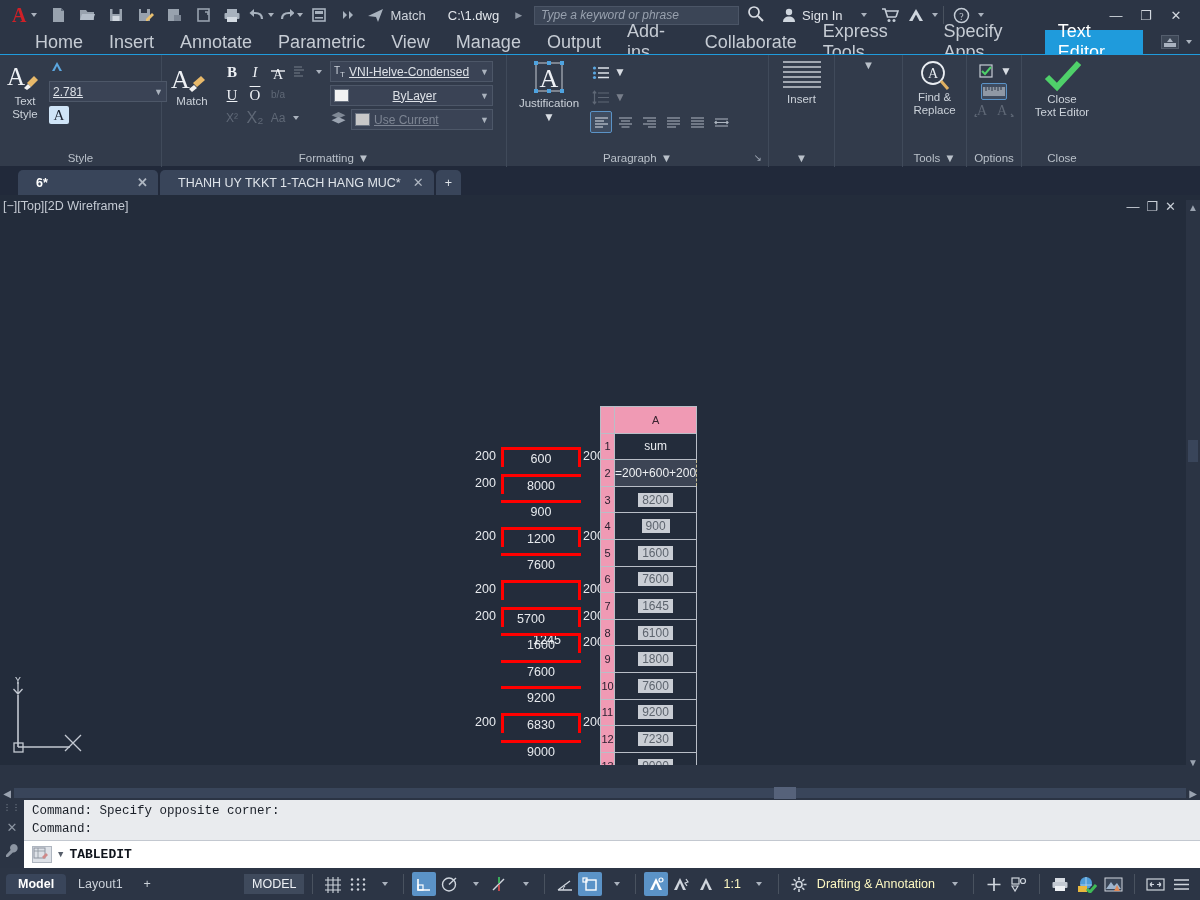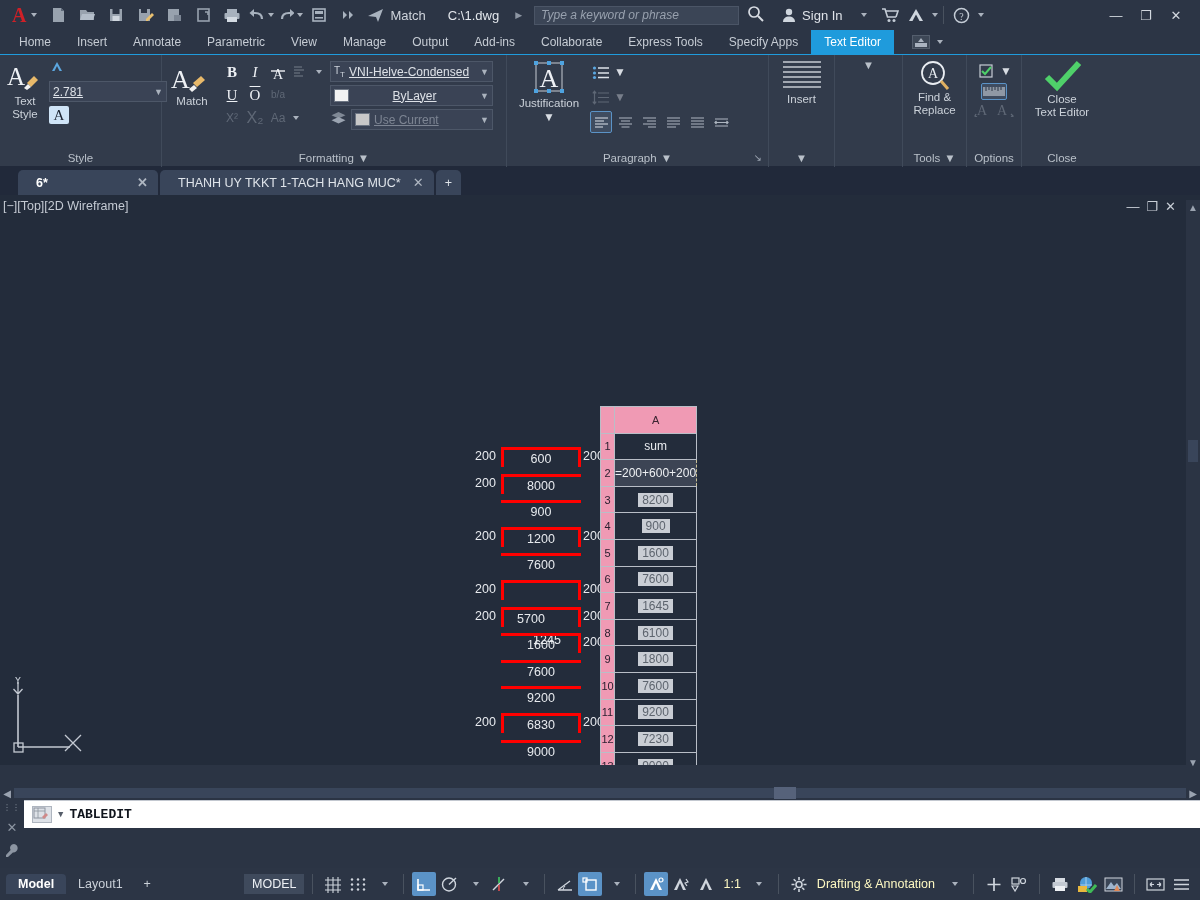--- a/index.html
+++ b/index.html
@@ -33,21 +33,21 @@
     padding:0 6px; line-height:17px;
   }
   .searchicon { margin-left:8px; }
   .signin { display:flex;align-items:center;gap:6px;margin-left:18px;color:#dfe3e9;font-size:13px;}
   .tb-right { margin-left:auto; display:flex;align-items:center;gap:2px; padding-right:4px;}
   .winbtn { width:28px;height:26px;display:flex;align-items:center;justify-content:center;color:#d3d8df;font-size:13px;cursor:pointer;}
 
   
   .ribbon-tabs {
     height:24px; background:#2c3545; display:flex; align-items:stretch;
-    padding-left:6px; font-size:12px;
+    padding-left:22px; font-size:18px;
   }
   .rtab { padding:0 13px; display:flex;align-items:center; color:#c6ccd4; cursor:pointer;}
   .rtab.active { background:#1f9bdc; color:#fff; }
   .rtab-end { margin-left:10px; display:flex;align-items:center;gap:4px; padding:0 8px;}
   .minibox { width:18px;height:14px;background:#3d4756;border:1px solid #545e6d;display:flex;align-items:center;justify-content:center;}
 
   
   .ribbon {
     height:112px; background:#323b4b; display:flex; border-top:1px solid #1f9bdc;
     position:relative;
@@ -743,20 +743,24 @@
     <div class="cmdgrip">
       <span style="font-size:8px;letter-spacing:1px">⋮⋮</span>
       <span style="font-size:13px">✕</span>
       <span>
         <svg width="14" height="15">
             <path d="M9 1a4 4 0 0 0-3.4 6.1L1 12v2h2l4.9-4.6A4 4 0 1 0 9 1z" fill="#8c95a2"></path>
           </svg>
       </span>
     </div>
     <div class="cmdmain">
+      <div class="cmdhist">
+        <div>Command: Specify opposite corner:</div>
+        <div>Command:</div>
+      </div>
       <div class="cmdinput">
         <span class="cmdbadge">
           <svg width="18" height="15">
               <rect x="1" y="1" width="11" height="10" fill="none" stroke="#8d94a0" stroke-width="1"></rect>
               <path d="M1 4h11M5 1v10" stroke="#8d94a0" stroke-width="0.8"></path>
               <path d="M9 10l4-4 2 2-4 4z" fill="#d08a8a"></path>
             </svg>
         </span>
         <span style="color:#555d69;font-size:9px">▼</span>
         <span>TABLEDIT</span>

